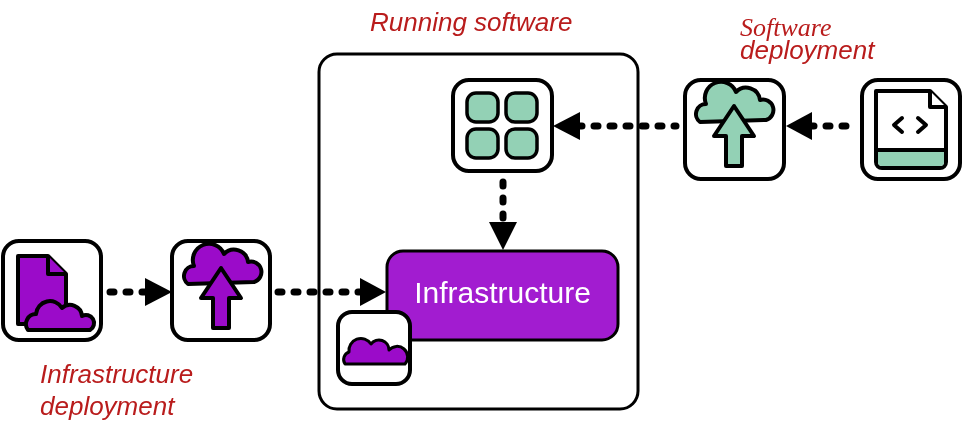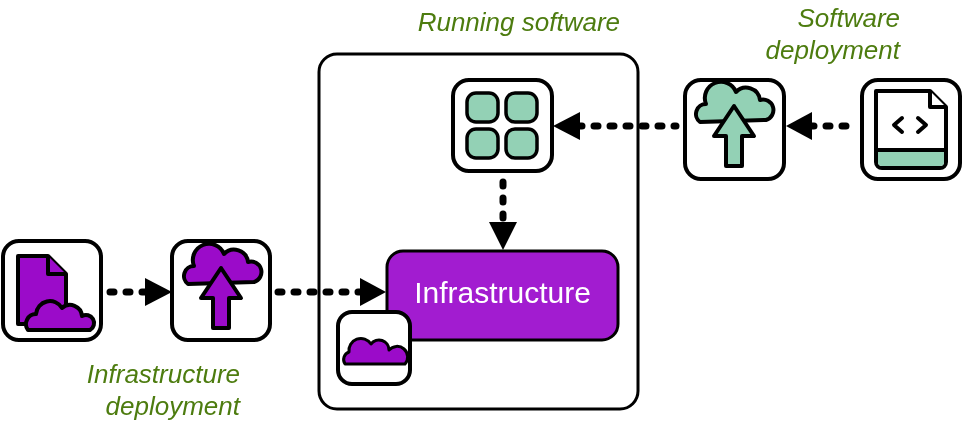--- a/index.html
+++ b/index.html
@@ -1,18 +1,18 @@
 <!DOCTYPE html>
 <html><head>
 <meta charset="utf-8">
 <style>
   html,body{margin:0;padding:0;background:#fff;}
   body{width:963px;height:426px;position:relative;overflow:hidden;font-family:"Liberation Sans",sans-serif;}
   svg{position:absolute;left:0;top:0;}
-  .lbl{position:absolute;font-style:italic;color:#4d7c0f;font-size:26px;text-align:right;line-height:32px;font-family:"Liberation Sans",sans-serif;}
+  .lbl{position:absolute;font-style:italic;color:#b91c1c;font-size:26px;text-align:left;line-height:32px;font-family:"Liberation Sans",sans-serif;}
   .infra-text{position:absolute;color:#fff;font-size:30px;text-align:center;font-family:"Liberation Sans",sans-serif;}
 </style>
 </head>
 <body>
 
 <svg width="963" height="426" viewBox="0 0 963 426">
   <defs>
     <marker id="arrowR" markerWidth="10" markerHeight="10" refX="0" refY="5" orient="auto" markerUnits="userSpaceOnUse"></marker>
   </defs>
 
@@ -82,17 +82,17 @@
       <path d="M930 91 v16 h16" fill="#fff" stroke="#000" stroke-width="4" stroke-linejoin="round"></path>
       <path d="M878 150 h66 v12 a4 4 0 0 1 -4 4 h-58 a4 4 0 0 1 -4 -4 z" fill="#93d1b5"></path>
       <line x1="876" y1="150" x2="946" y2="150" stroke="#000" stroke-width="4"></line>
       <path d="M902 118 l-8 7 l8 7" fill="none" stroke="#000" stroke-width="4" stroke-linecap="round" stroke-linejoin="round"></path>
       <path d="M918 118 l8 7 l-8 7" fill="none" stroke="#000" stroke-width="4" stroke-linecap="round" stroke-linejoin="round"></path>
     </g>
   </g>
 </svg>
 
 <div class="lbl" style="left:370px;top:6px;width:250px;">Running software</div>
-<div class="lbl" style="left:740px;top:2px;width:160px;">Software</div>
+<div class="lbl" style="left:740px;top:12px;width:160px;font-family:Liberation Serif, serif;">Software</div>
 <div class="lbl" style="left:740px;top:34px;width:160px;">deployment</div>
 <div class="lbl" style="left:40px;top:358px;width:200px;">Infrastructure</div>
 <div class="lbl" style="left:40px;top:390px;width:200px;">deployment</div>
 <div class="infra-text" style="left:387px;top:276px;width:231px;">Infrastructure</div>
 
 </body></html>

